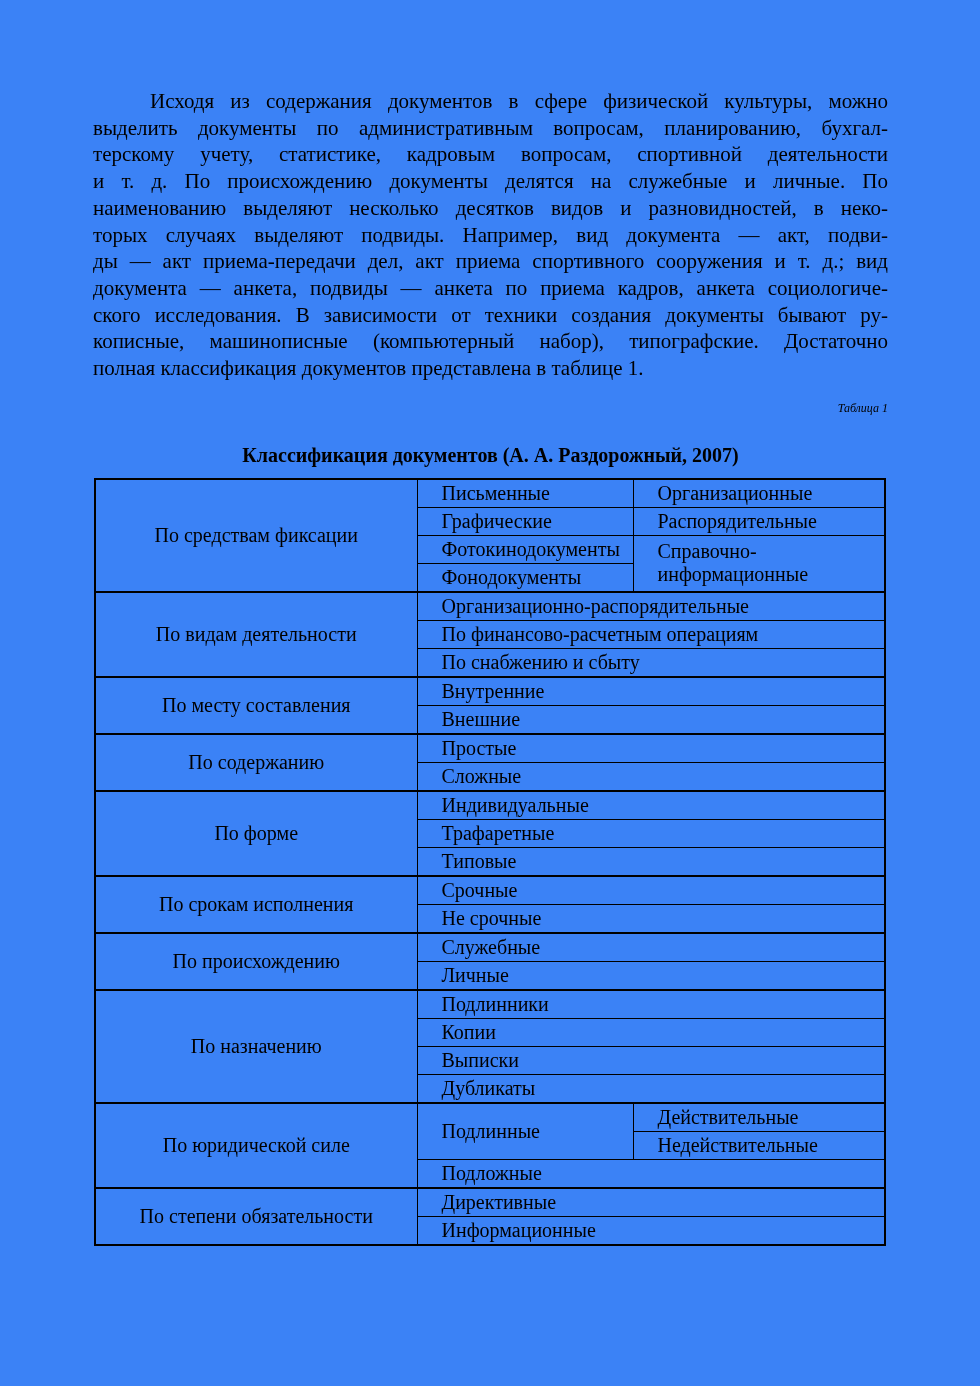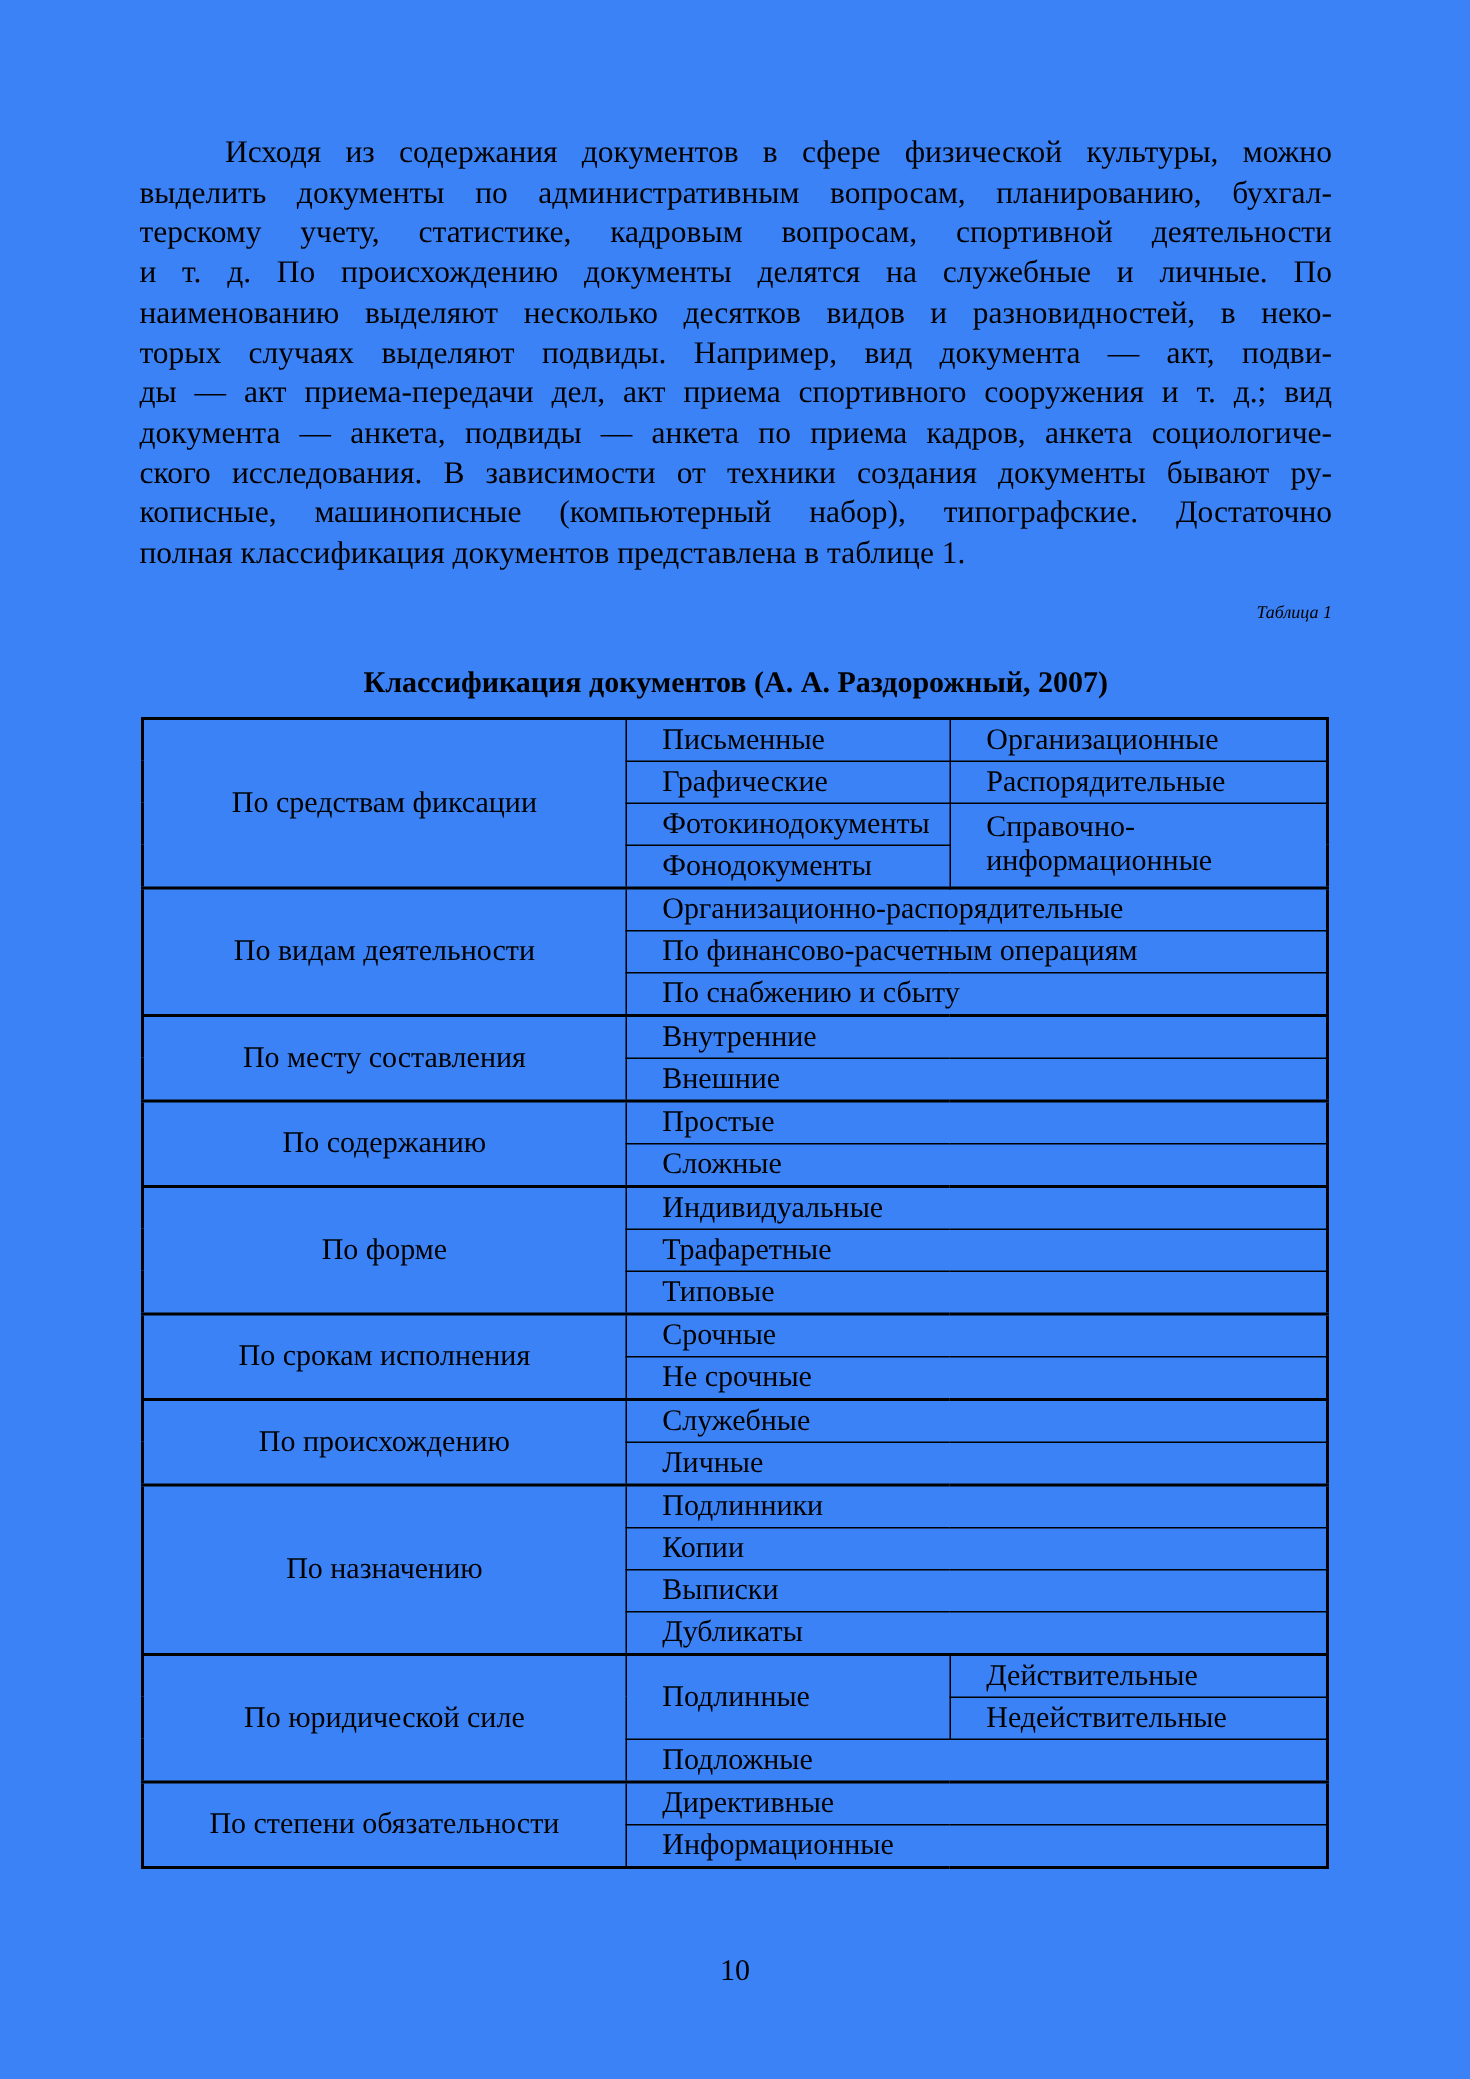--- a/index.html
+++ b/index.html
@@ -189,15 +189,14 @@
       <tr class="st">
         <td class="cat" rowspan="2">По степени обязательности</td>
         <td class="val" colspan="2">Директивные</td>
       </tr>
       <tr>
         <td class="val" colspan="2">Информационные</td>
       </tr>
     </tbody>
   </table>
 
-  <div class="page-number">10</div>
 
 </div>
 
 </body></html>

